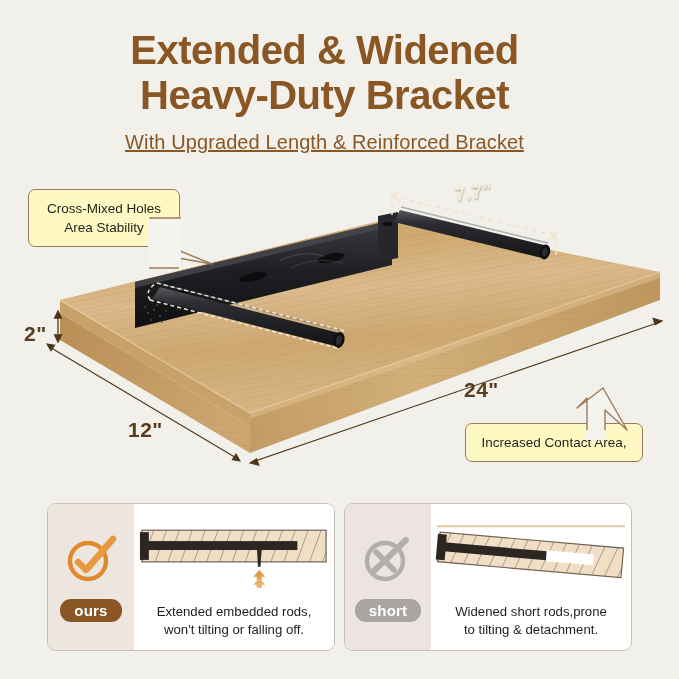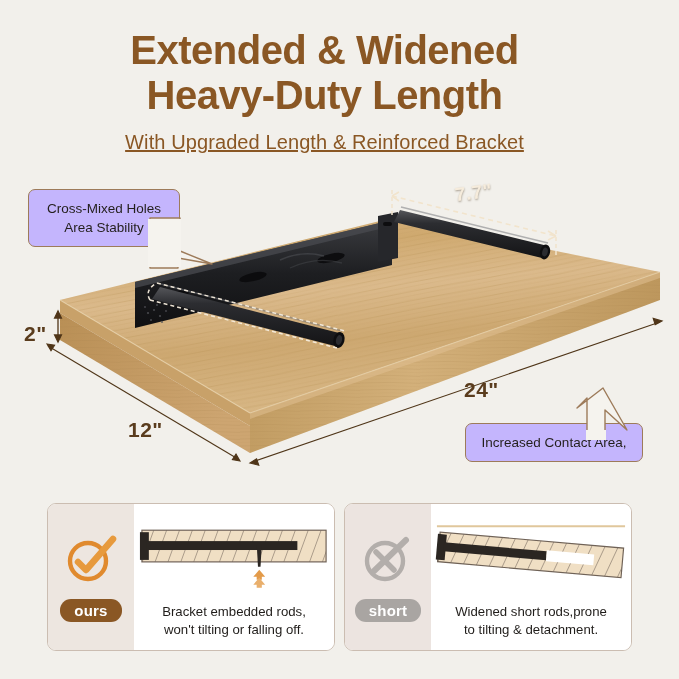--- a/index.html
+++ b/index.html
@@ -26,21 +26,21 @@
     color:#8a5724;
     font-size:20px;
     line-height:24px;
     letter-spacing:0.1px;
     text-decoration:underline;
   }
 
   
   .callout{
     position:absolute;
-    background:#c4b5fd;
+    background:#fef9c3;
     border:1.4px solid #9d7b5a;
     border-radius:7px;
     color:#231f1c;
     font-size:13.5px;
     line-height:19px;
     text-align:center;
     padding:9px 10px;
     box-sizing:border-box;
   }
   #callout-holes{left:28px;top:189px;width:152px;}
@@ -117,21 +117,21 @@
   }
   .diagram{position:absolute;left:0;top:8px;width:100%;height:78px;}
 </style>
 </head>
 <body>
 
 <div class="stage">
 
   <div class="header">
     <div class="title-line">Extended &amp; Widened</div>
-    <div class="title-line">Heavy-Duty Length</div>
+    <div class="title-line">Heavy-Duty Bracket</div>
     <div class="subtitle">With Upgraded Length &amp; Reinforced Bracket</div>
   </div>
 
   <div class="shelf-wrap">
     <svg width="679" height="330" viewBox="0 0 679 330">
       <defs>
         <linearGradient id="woodTop" x1="0" y1="0" x2="0.25" y2="1">
           <stop offset="0%" stop-color="#d9b683"></stop>
           <stop offset="22%" stop-color="#cfa96f"></stop>
           <stop offset="45%" stop-color="#dbba8c"></stop>
@@ -314,21 +314,21 @@
           <rect x="6" y="20" width="9" height="28" fill="#2b2622"></rect>
 
           <rect x="13" y="29" width="152" height="9" fill="#2b2622"></rect>
 
           <path d="M124 33 l 5 0 l -1.2 22 l -2.6 0 Z" fill="#2b2622"></path>
 
           <path d="M126.5 58 l 6 7 h -3.4 l 0 3 h -5.2 l 0 -3 h -3.4 Z" fill="#e39b4a"></path>
           <path d="M126.5 66 l 6 7 h -3.4 l 0 3 h -5.2 l 0 -3 h -3.4 Z" fill="#e9af6c"></path>
         </svg>
         <div class="card-caption">
-          <div>Bracket embedded rods,</div>
+          <div>Extended embedded rods,</div>
           <div>won't tilting or falling off.</div>
         </div>
       </div>
     </div>
 
     <div class="card" id="card-others">
       <div class="card-left">
         <svg width="56" height="52" viewBox="0 0 56 52">
           <circle cx="25" cy="28" r="18" fill="none" stroke="#b3aeab" stroke-width="4.4"></circle>
           <path d="M16 19 L34 37" fill="none" stroke="#b3aeab" stroke-width="5.5" stroke-linecap="round"></path>

